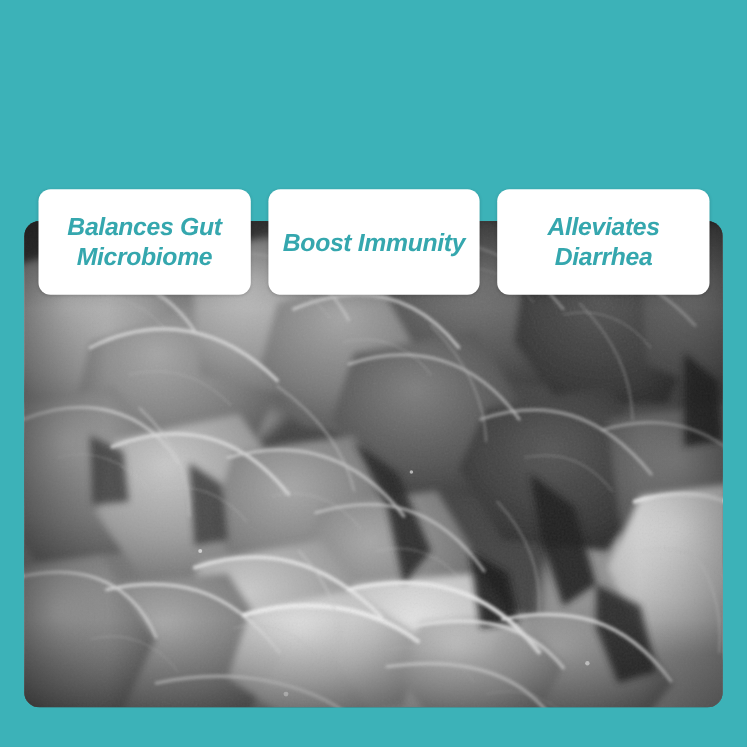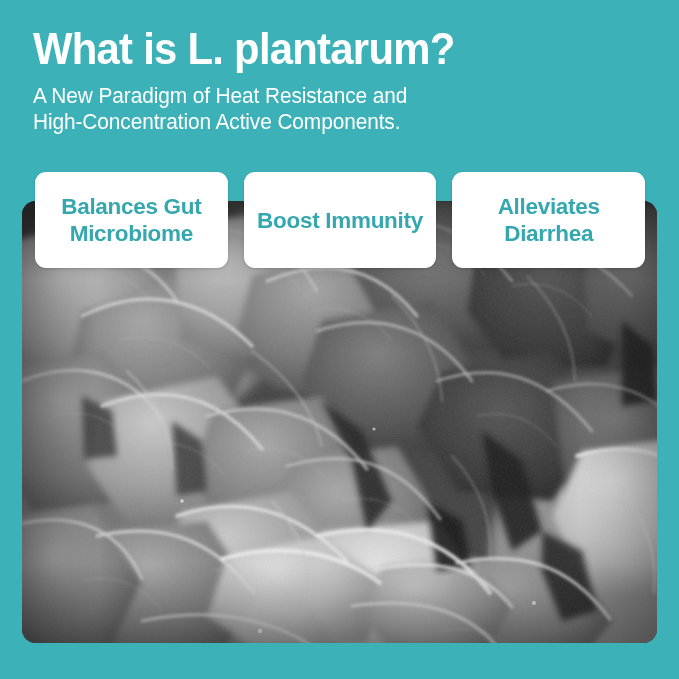--- a/index.html
+++ b/index.html
@@ -76,20 +76,21 @@
 
   
   #feature-cards {
     position: absolute;
     left: 35px;
     top: 172px;
     width: 610px;
     height: 96px;
     display: flex;
     gap: 16px;
+    font-style: italic;
   }
   .feature-card {
     flex: 1 1 0;
     background: #ffffff;
     border-radius: 11px;
     display: flex;
     align-items: center;
     justify-content: center;
     text-align: center;
     box-shadow: 0 1px 3px rgba(0,0,0,0.16);
@@ -102,27 +103,20 @@
     line-height: 27px;
     letter-spacing: -0.3px;
     padding: 0 6px;
   }
 </style>
 </head>
 <body>
 
 <div id="poster">
 
-  <div id="header">
-    <h1 id="page-title">What is L. plantarum?</h1>
-    <p id="subtitle">
-      <span class="sub-line">A New Paradigm of Heat Resistance and</span>
-      <span class="sub-line">High-Concentration Active Components.</span>
-    </p>
-  </div>
 
   <div id="photo-panel">
     <svg viewBox="0 0 635 442" preserveAspectRatio="none">
       <defs>
         <filter id="grain" x="-10%" y="-10%" width="120%" height="120%">
           <feTurbulence type="fractalNoise" baseFrequency="0.55" numOctaves="4" seed="7" result="n"></feTurbulence>
           <feColorMatrix in="n" type="saturate" values="0"></feColorMatrix>
           <feComponentTransfer>
             <feFuncA type="linear" slope="0.32"></feFuncA>
           </feComponentTransfer>

